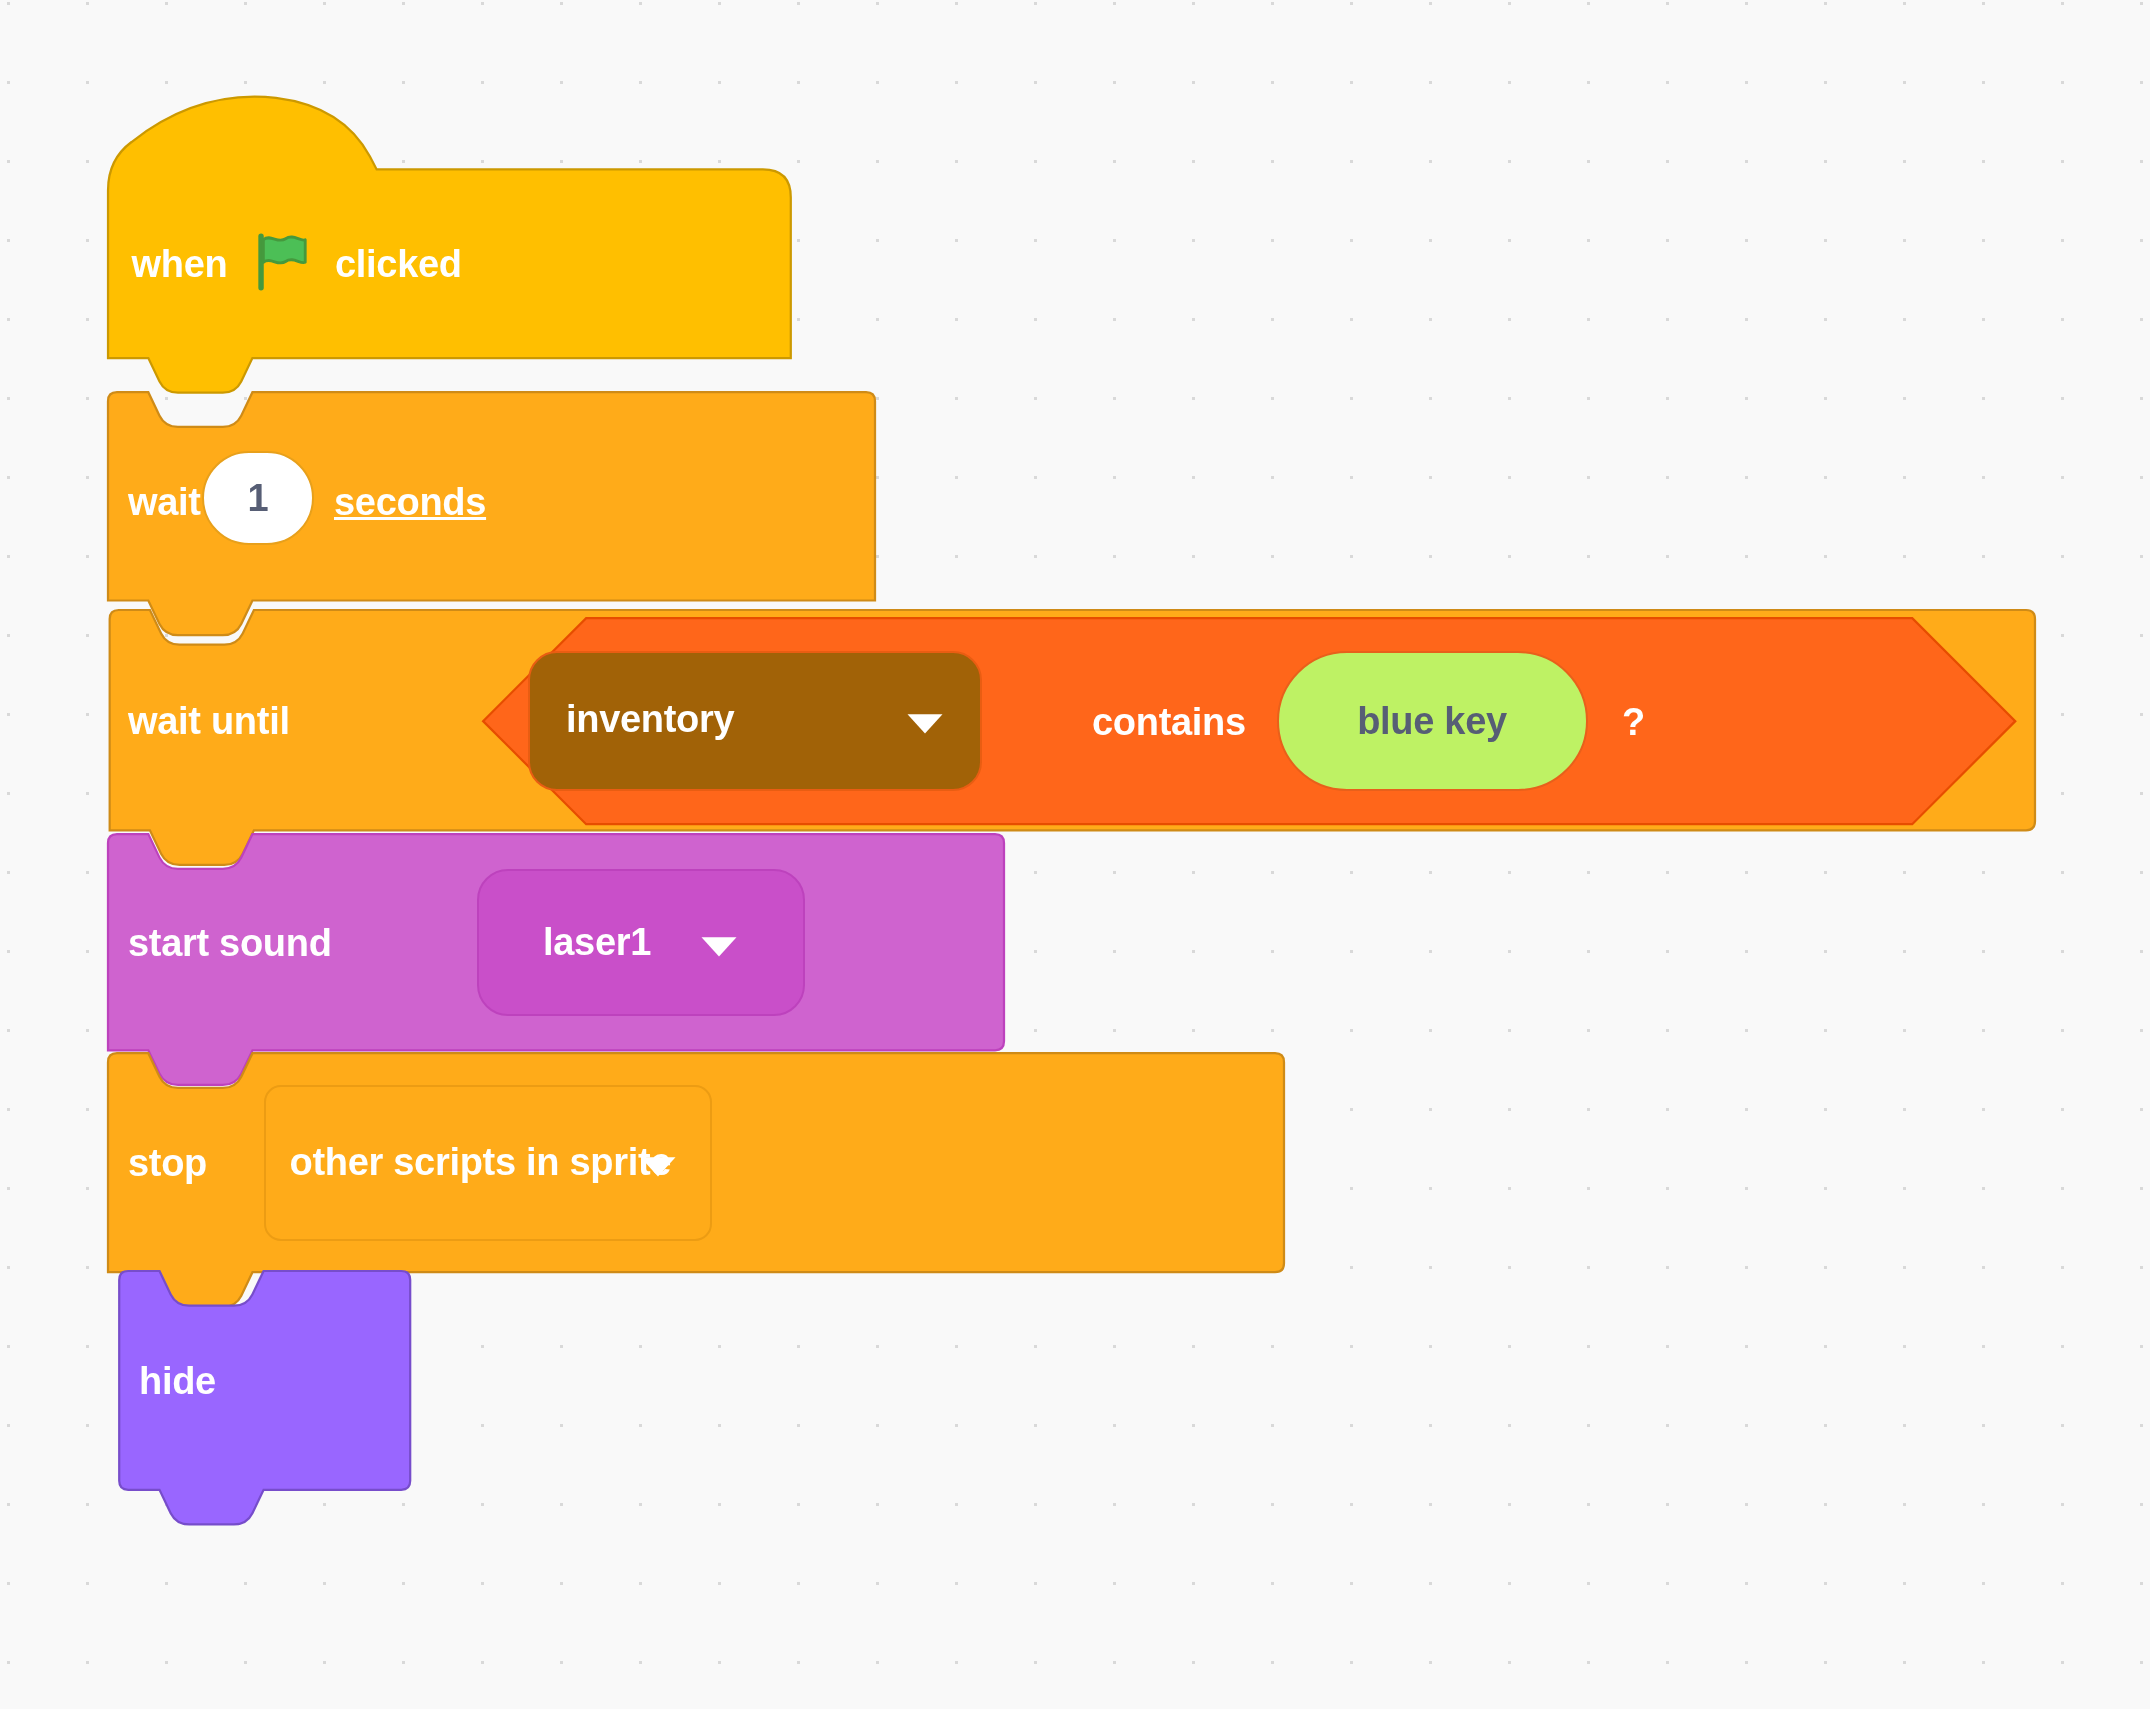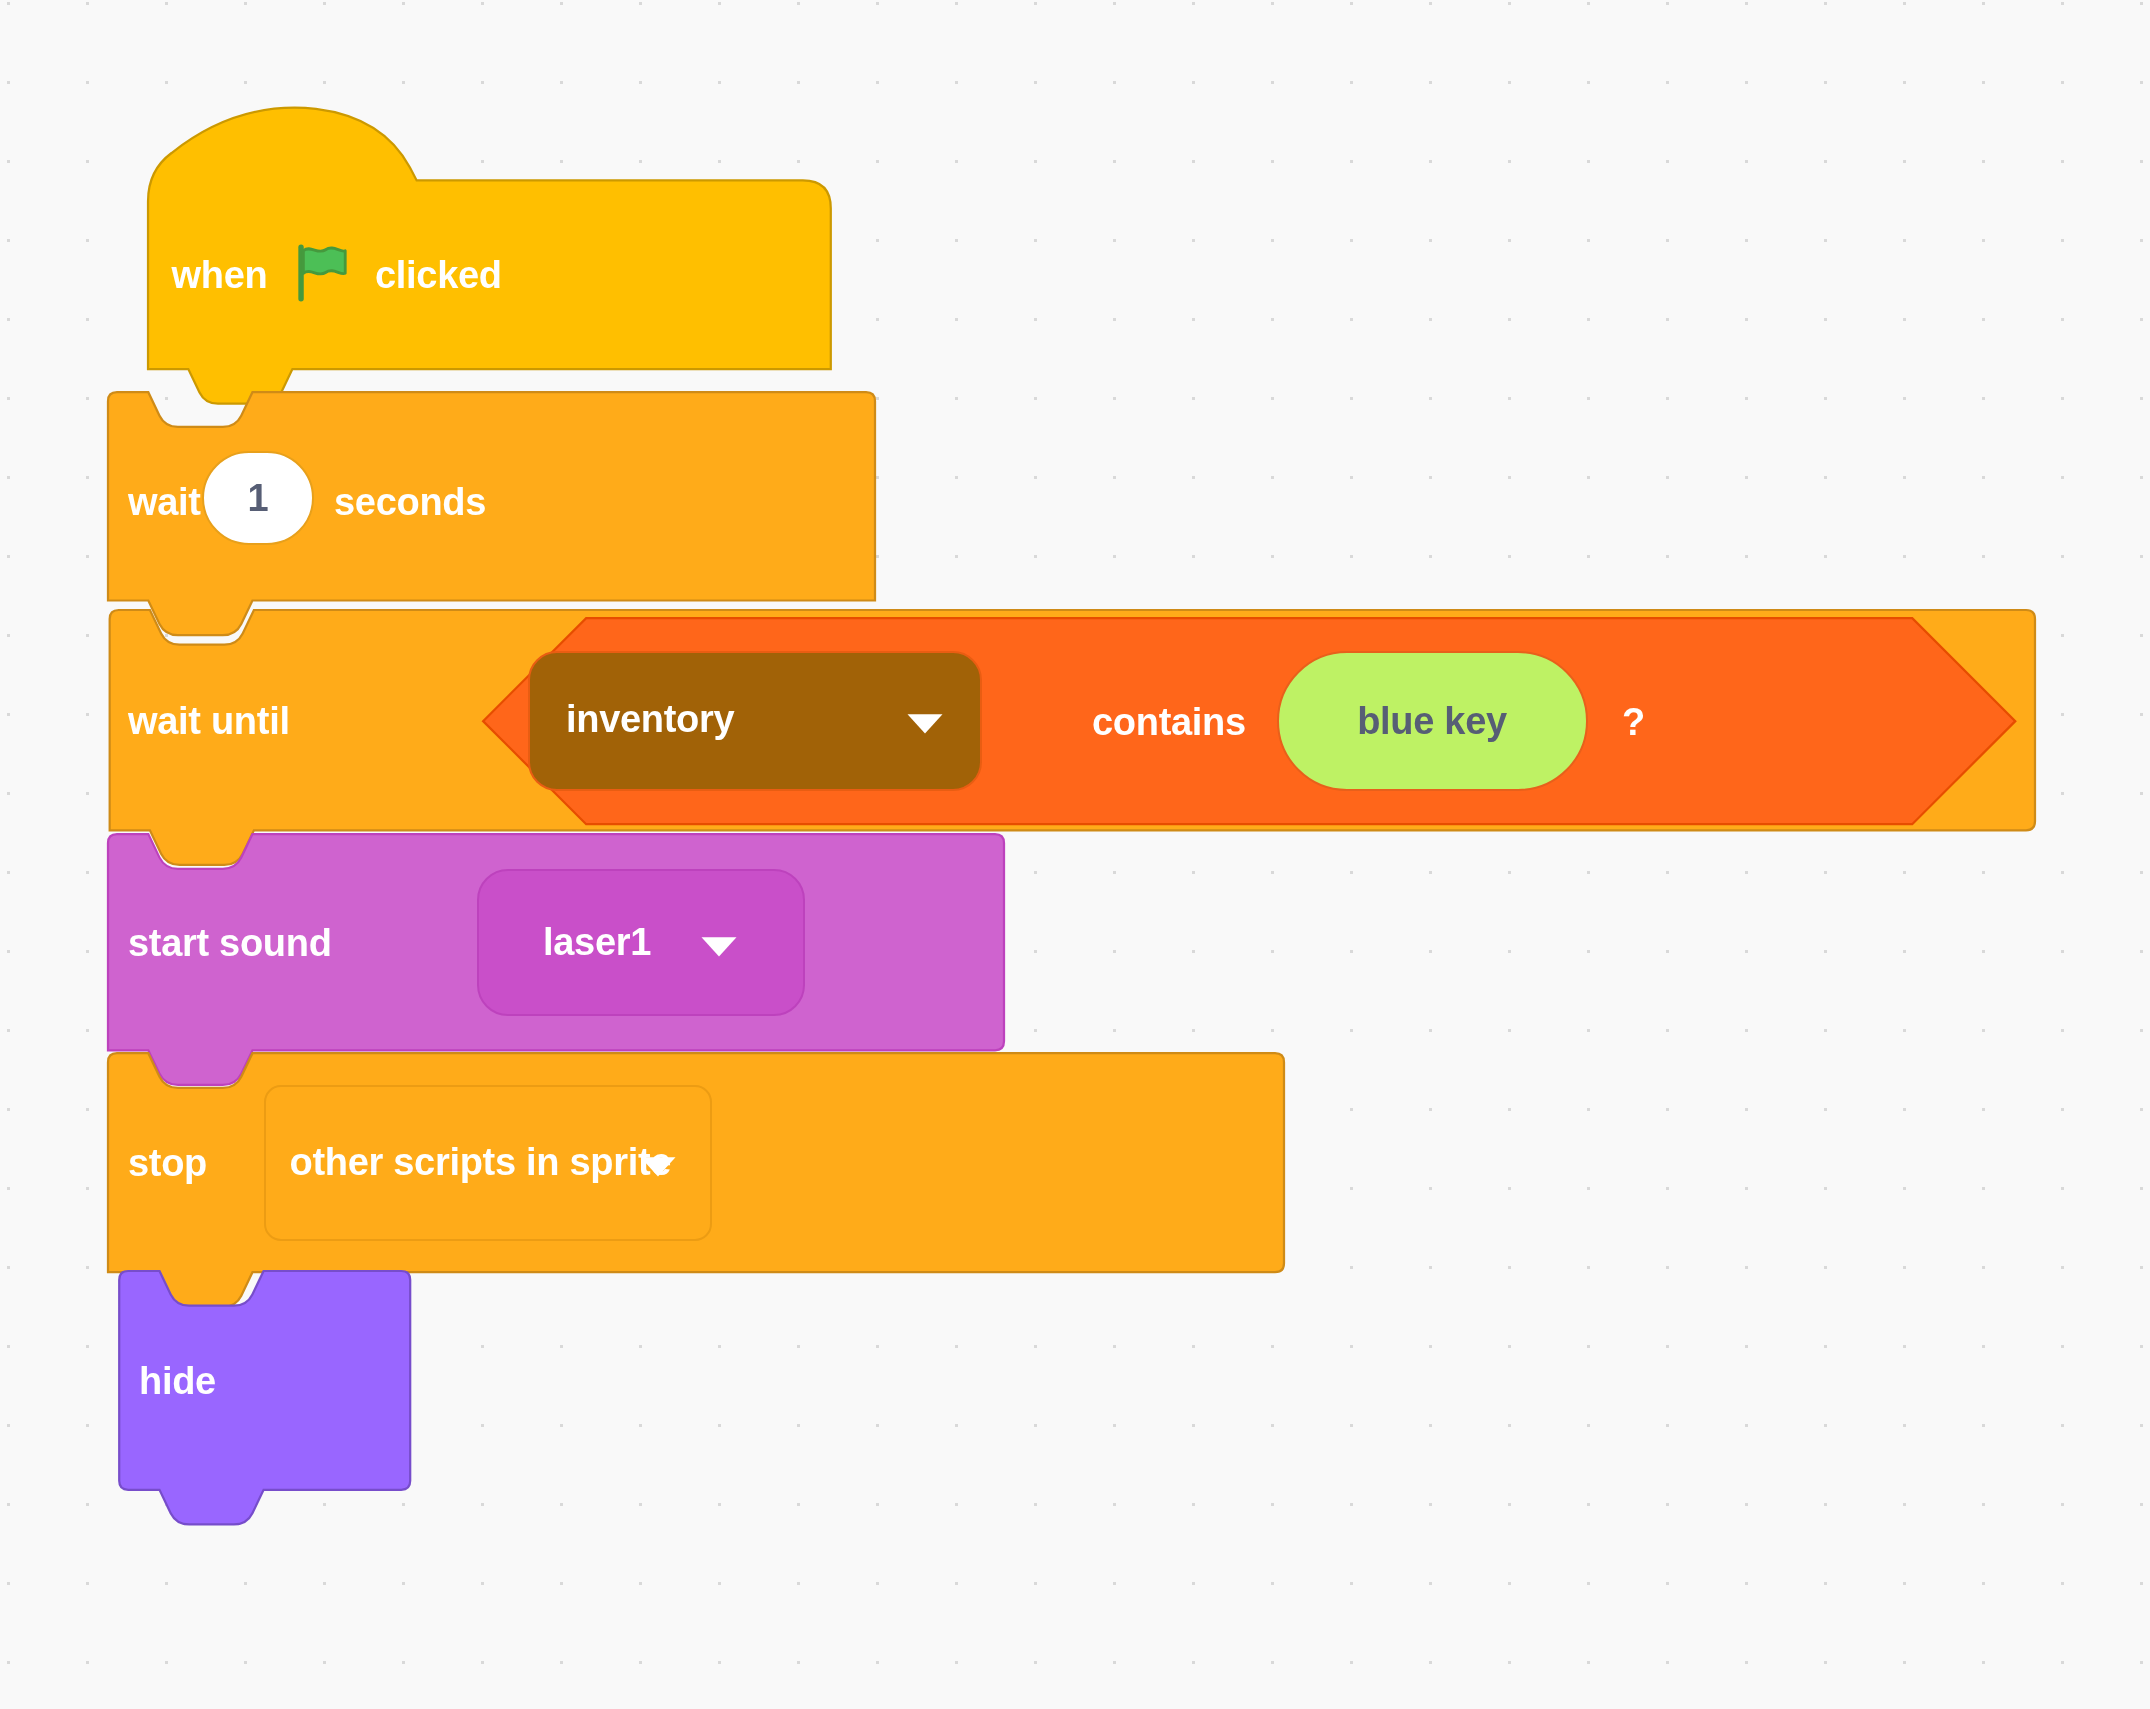--- a/index.html
+++ b/index.html
@@ -73,21 +73,21 @@
     position: absolute;
   }
 </style>
 </head>
 <body>
 
 <div id="workspace">
 
   <div class="script-stack">
 
-    <div class="block-row" style="position:absolute; left:0; top:11px; width:686px; height:297px;margin-left:40px;">
+    <div class="block-row" style="position:absolute; left:0; top:0; width:686px; height:297px;">
       <svg class="block-svg" width="694" height="305" viewBox="0 0 1240 545">
         <path d="
           M 0,170
           Q 0,115 42,84
           Q 160,-10 300,5
           Q 420,20 468,110
           L 480,133
           L 1170,133
           Q 1220,133 1220,183
           L 1220,470
@@ -132,21 +132,21 @@
           L 72,372
           L 0,372
           Z" fill="#ffab19" stroke="#cf8b17" stroke-width="4"></path>
       </svg>
       <span class="block-label" style="left:20px; top:91px;">wait</span>
 
       <div style="position:absolute; left:94px; top:59px; width:112px; height:94px;
                   background:#ffffff; border-radius:56px; border:2.2px solid #e8a01b;">
         <span class="field-text" style="left:0; top:0; width:108px; height:89px; display:flex; align-items:center; justify-content:center; position:absolute;">1</span>
       </div>
-      <span class="block-label" style="left:226px; top:91px;">seconds</span>
+      <span class="block-label" style="left:226px; top:91px;text-decoration:underline;">seconds</span>
     </div>
 
     <div class="block-row" style="position:absolute; left:0; top:515px; width:1938px; height:227px;">
       <svg class="block-svg" width="1946" height="232" viewBox="0 0 3475 415">
         <path d="
           M 0,16
           Q 0,0 16,0
           L 72,0
           L 92,42
           Q 102,62 125,62

